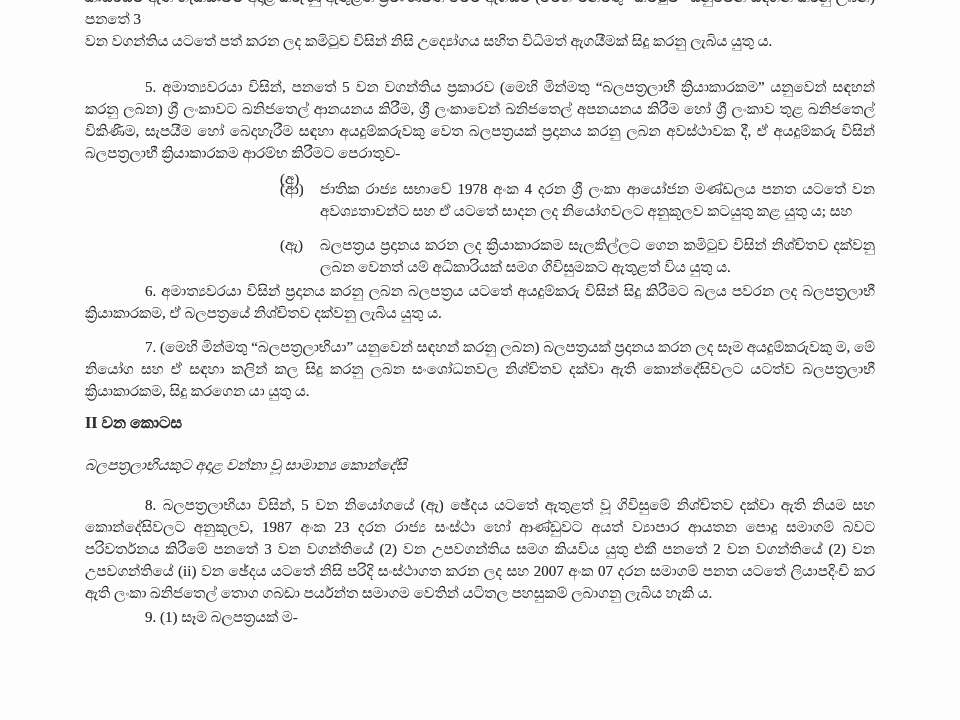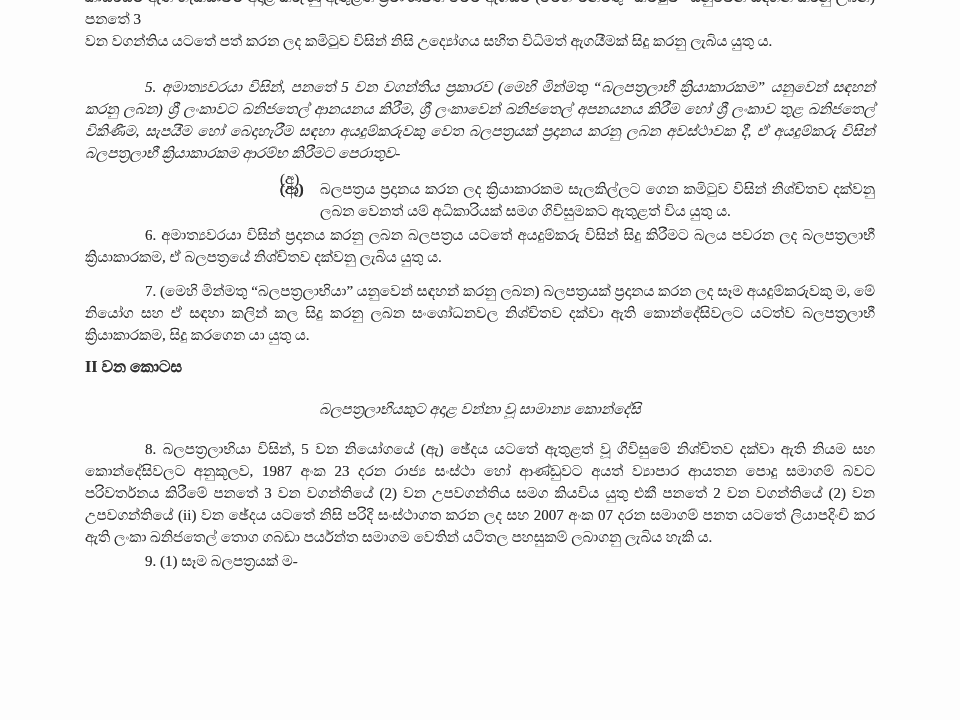--- a/index.html
+++ b/index.html
@@ -25,21 +25,21 @@
     top: 0;
     width: 790px;
     font-size: 15px;
     line-height: 22px;
     text-align: justify;
     text-shadow: 0 0 0.5px rgba(40,40,40,0.55);
   }
   p { margin: 0; }
   .para { text-indent: 60px; }
   .frag { margin-top: -14px; text-indent: 0; }
-  .p5  { margin-top: 24px; font-style: italic; }
+  .p5  { margin-top: 24px; }
   .list-item { position: relative; margin-top: 14px; }
   .li-a  { margin-top: 4px; }
   .li-ae { margin-top: 12px; }
   .marker {
     position: absolute;
     left: 195px;
     top: 0;
     width: 36px;
   }
   .item-text {
@@ -50,21 +50,20 @@
   .p7 { margin-top: 12px; }
   .part-heading {
     margin-top: 10px;
     text-align: left;
     text-indent: 0;
     font-weight: bold;
     font-size: 16px;
   }
   .part-subtitle {
     margin-top: 20px;
-    text-align: center;
     text-indent: 0;
     font-style: italic;
     font-size: 15px;
   }
   .p8 { margin-top: 18px; }
   .p9 { margin-top: 2px; }
 </style>
 </head>
 <body>
 
@@ -75,20 +74,21 @@
     <p class="para" style="text-indent:0;">වන වගන්තිය යටතේ පත් කරන ලද කමිටුව විසින් නිසි උද්‍යෝගය සහිත විධිමත් ඇගයීමක් සිදු කරනු ලැබිය යුතු ය.</p>
 
     <p class="para p5">5. අමාත්‍යවරයා විසින්, පනතේ 5 වන වගන්තිය ප්‍රකාරව (මෙහි මින්මතු “බලපත්‍රලාභී ක්‍රියාකාරකම” යනුවෙන් සඳහන් කරනු ලබන) ශ්‍රී ලංකාවට ඛනිජතෙල් ආනයනය කිරීම, ශ්‍රී ලංකාවෙන් ඛනිජතෙල් අපනයනය කිරීම හෝ ශ්‍රී ලංකාව තුළ ඛනිජතෙල් විකිණීම, සැපයීම හෝ බෙදාහැරීම සඳහා අයදුම්කරුවකු වෙත බලපත්‍රයක් ප්‍රදානය කරනු ලබන අවස්ථාවක දී, ඒ අයදුම්කරු විසින් බලපත්‍රලාභී ක්‍රියාකාරකම ආරම්භ කිරීමට පෙරාතුව-</p>
 
     <div class="list-item li-a">
       <span class="marker">(අ)</span>
     </div>
 
     <div class="list-item li-aa">
       <span class="marker">(ආ)</span>
+      <div class="item-text">ජාතික රාජ්‍ය සභාවේ 1978 අංක 4 දරන ශ්‍රී ලංකා ආයෝජන මණ්ඩලය පනත යටතේ වන අවශ්‍යතාවන්ට සහ ඒ යටතේ සාදන ලද නියෝගවලට අනුකූලව කටයුතු කළ යුතු ය; සහ</div>
     </div>
 
     <div class="list-item li-ae">
       <span class="marker">(ඇ)</span>
       <div class="item-text">බලපත්‍රය ප්‍රදානය කරන ලද ක්‍රියාකාරකම සැලකිල්ලට ගෙන කමිටුව විසින් නිශ්චිතව දක්වනු ලබන වෙනත් යම් අධිකාරියක් සමග ගිවිසුමකට ඇතුළත් විය යුතු ය.</div>
     </div>
 
     <p class="para p6">6. අමාත්‍යවරයා විසින් ප්‍රදානය කරනු ලබන බලපත්‍රය යටතේ අයදුම්කරු විසින් සිදු කිරීමට බලය පවරන ලද බලපත්‍රලාභී ක්‍රියාකාරකම, ඒ බලපත්‍රයේ නිශ්චිතව දක්වනු ලැබිය යුතු ය.</p>
 
     <p class="para p7">7. (මෙහි මින්මතු “බලපත්‍රලාභියා” යනුවෙන් සඳහන් කරනු ලබන) බලපත්‍රයක් ප්‍රදානය කරන ලද සෑම අයදුම්කරුවකු ම, මේ නියෝග සහ ඒ සඳහා කලින් කල සිදු කරනු ලබන සංශෝධනවල නිශ්චිතව දක්වා ඇති කොන්දේසිවලට යටත්ව බලපත්‍රලාභී ක්‍රියාකාරකම, සිදු කරගෙන යා යුතු ය.</p>

